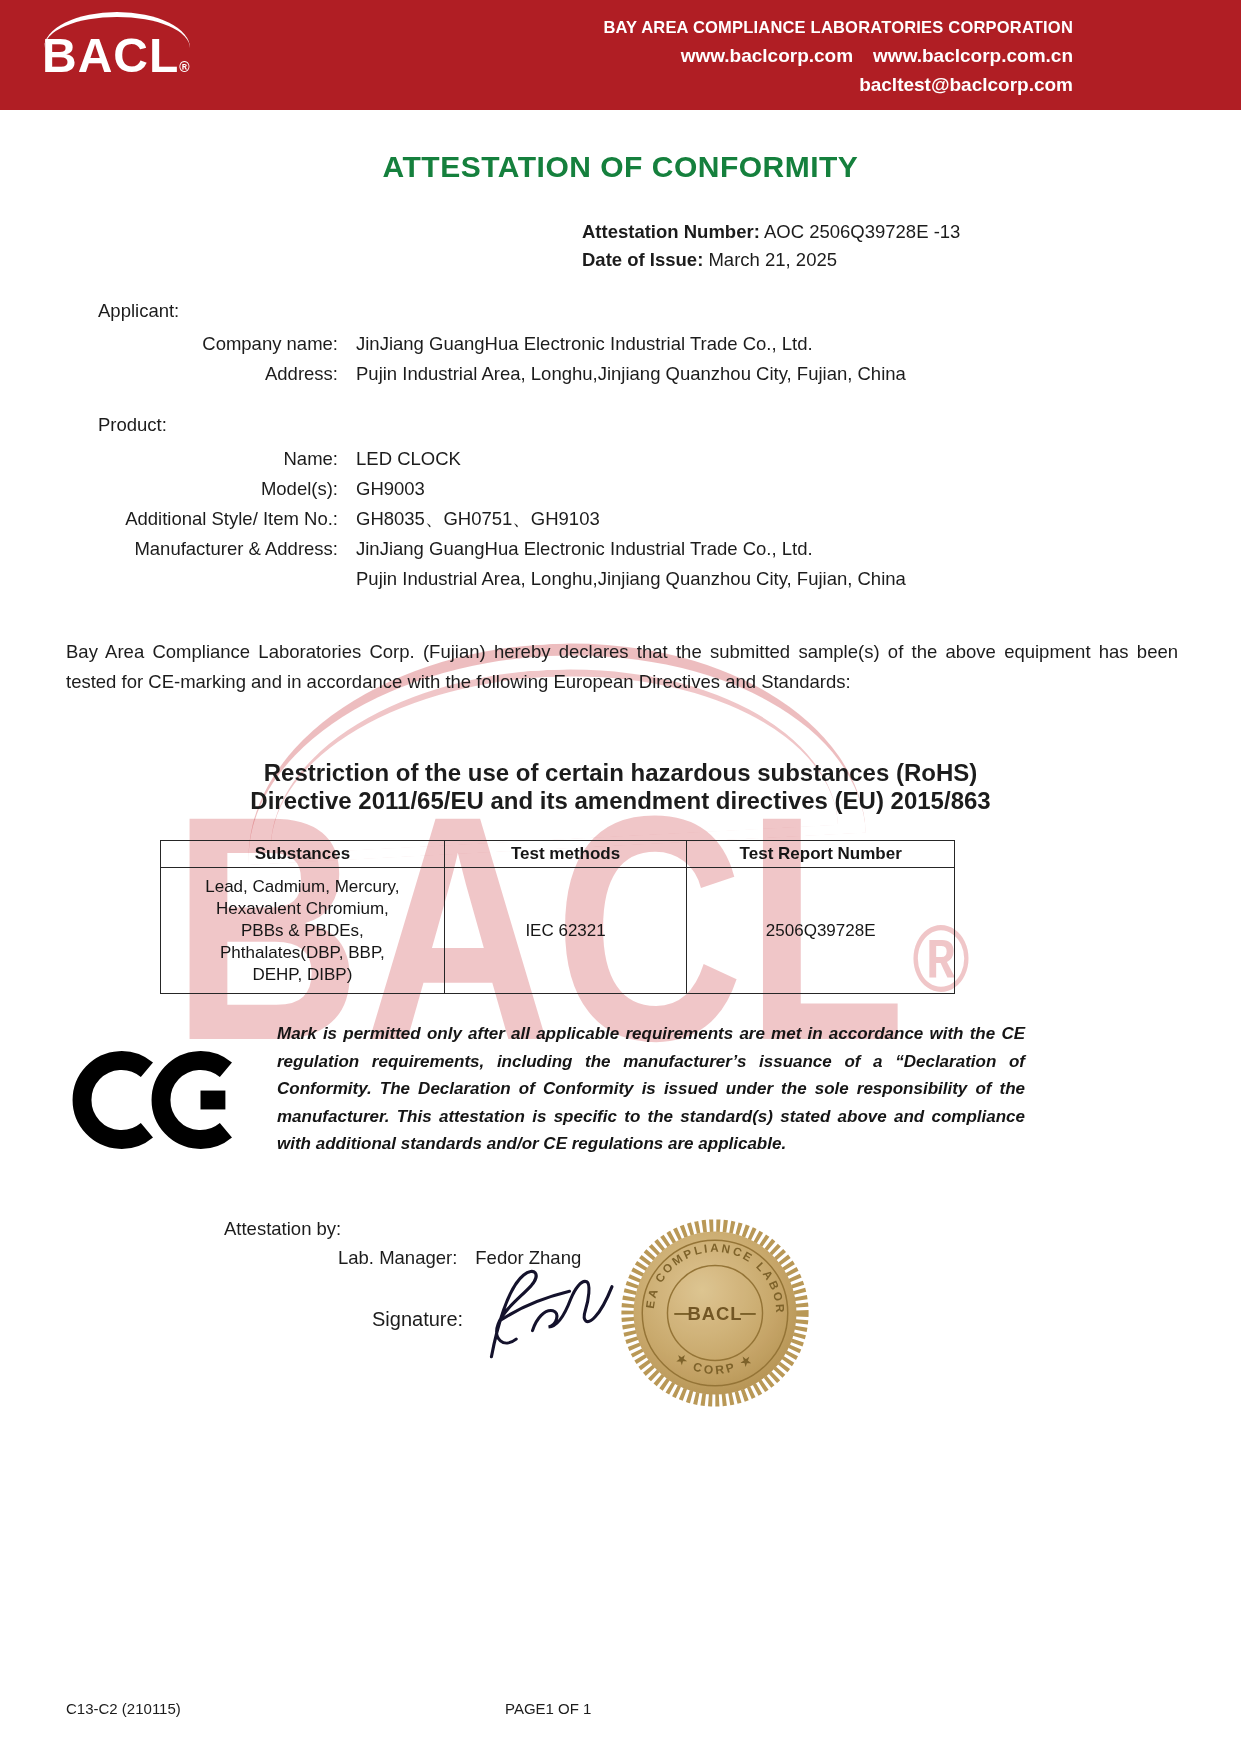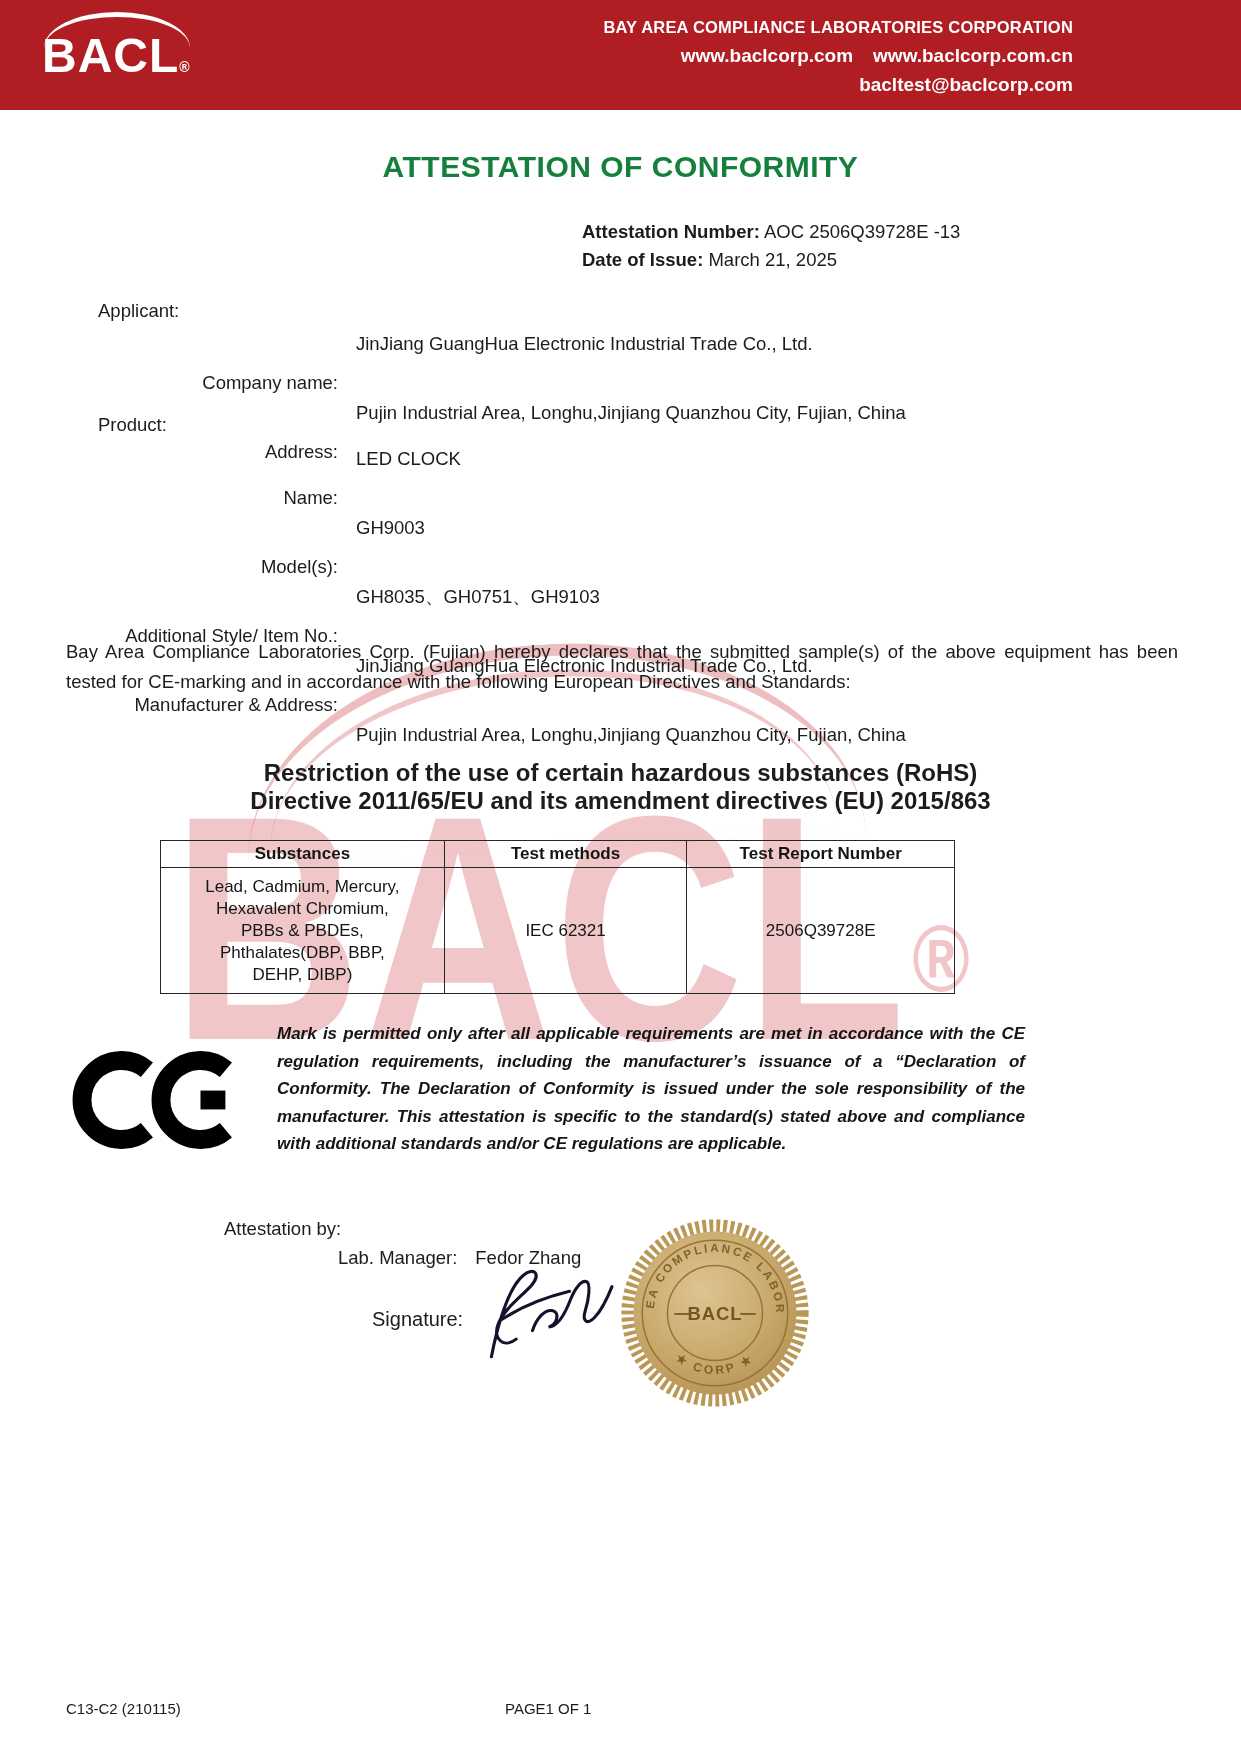--- a/index.html
+++ b/index.html
@@ -44,21 +44,21 @@
   .meta { position:absolute; left:582px; top:218px; font-size:18.5px; line-height:28px; }
   .b { font-weight:bold; }
 
   .heading { position:absolute; left:66px; font-size:18.5px; font-weight:normal;margin-left:32px; }
   .applicant-heading { top:300px; }
   .product-heading  { top:414px; }
 
   .kv { position:absolute; left:66px; width:1115px; display:grid; grid-template-columns:272px 1fr; column-gap:18px; font-size:18.5px; line-height:30px; }
   .applicant-kv { top:329px; }
   .product-kv  { top:444px; }
-  .kv-label { text-align:right;margin-top:39px; }
+  .kv-label { text-align:right; }
 
   .declaration { position:absolute; left:66px; top:637px; width:1112px; font-size:18.5px; line-height:30px; text-align:justify; }
 
   .rohs-heading { position:absolute; left:0; top:759px; width:100%; text-align:center; font-size:24px; font-weight:bold; line-height:28px; }
 
   
   .rohs-table { position:absolute; left:160px; top:840px; width:795px; border-collapse:collapse; font-size:17px; color:#161616; }
   .rohs-table th, .rohs-table td { border:1.5px solid #262626; text-align:center; vertical-align:middle; }
   .rohs-table th { font-weight:bold; padding:3px 4px; font-size:17px; }
   .rohs-table td { padding:6px 10px; line-height:22px; }

